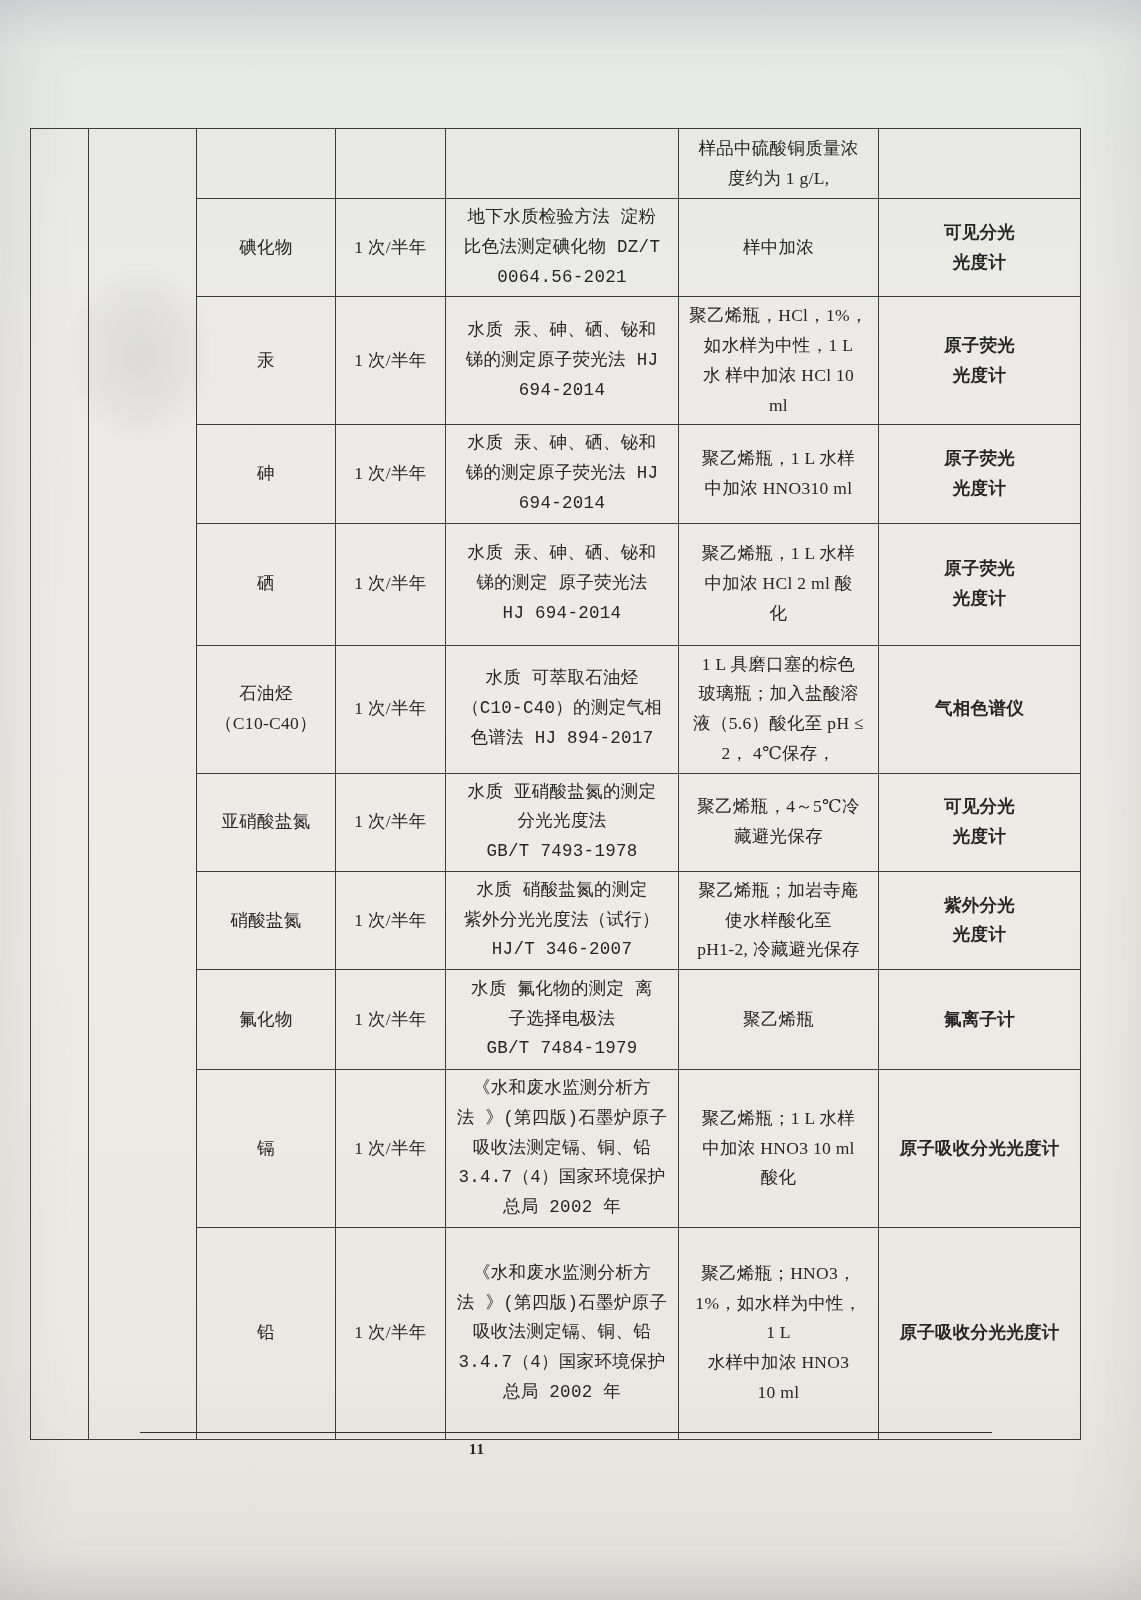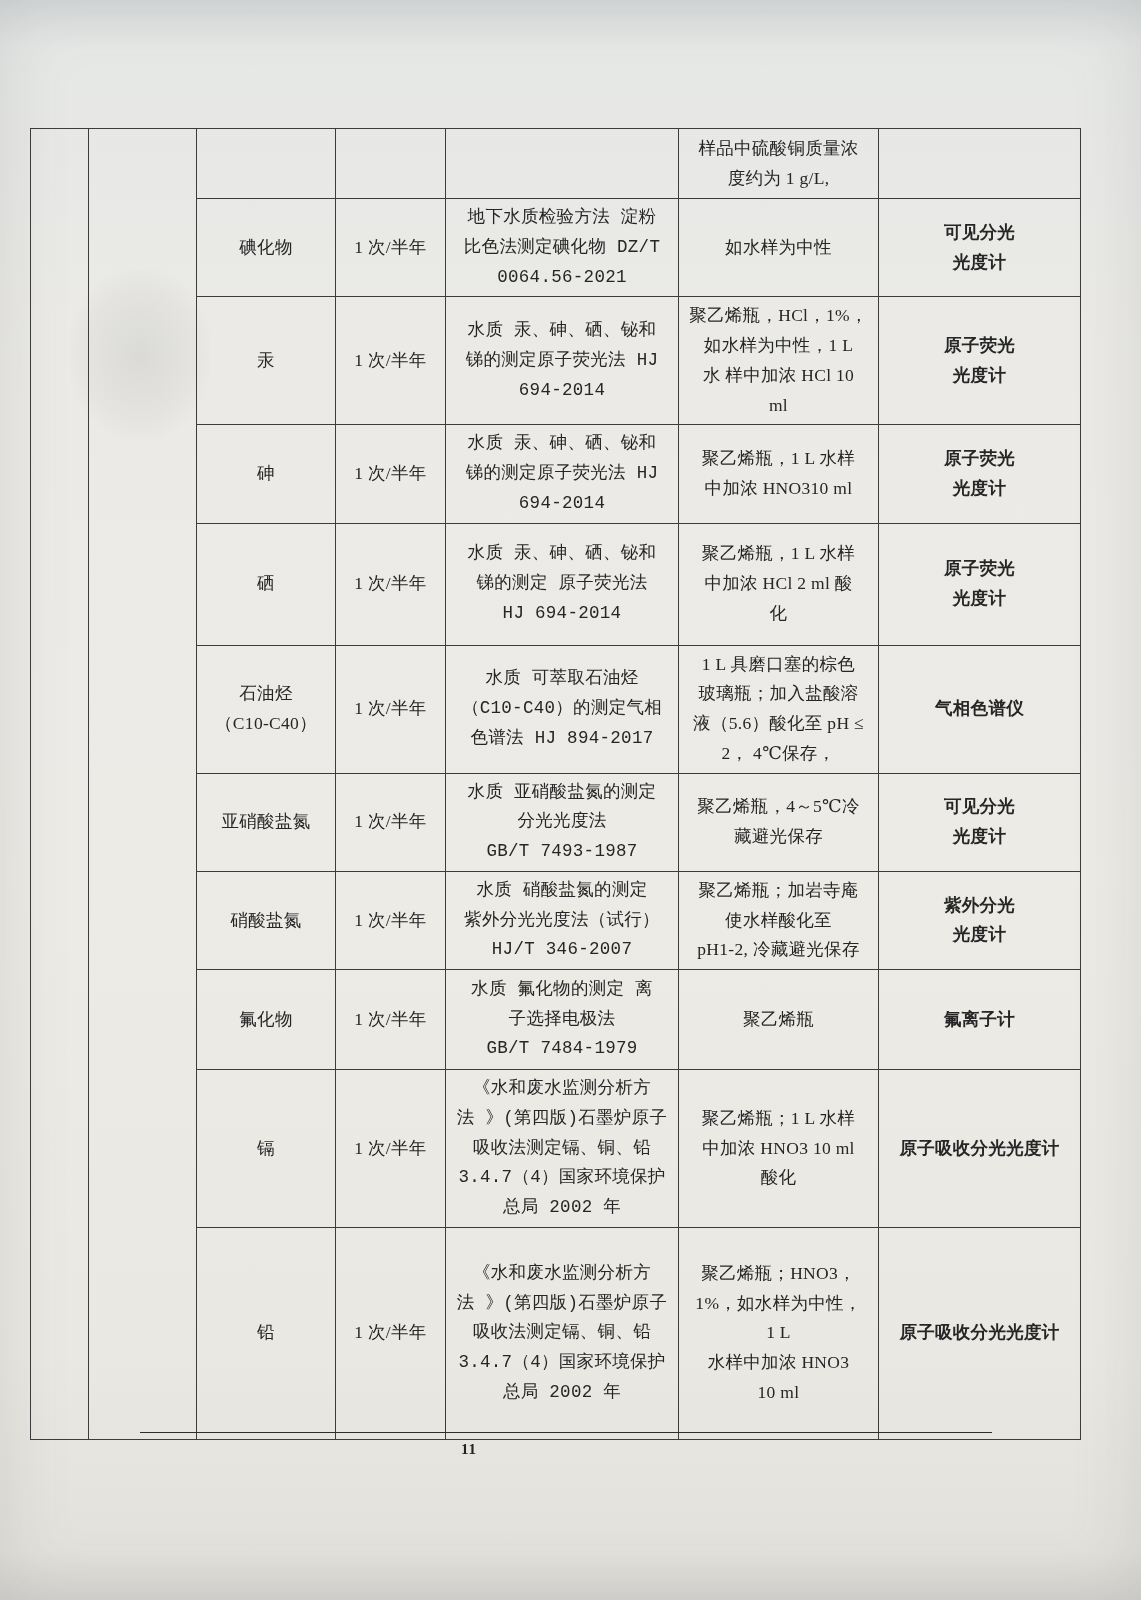--- a/index.html
+++ b/index.html
@@ -38,20 +38,21 @@
   td.instrument{font-size:17.5px;font-weight:bold;}
   td.spanner{background:transparent;}
   .footer-rule{
     position:absolute;left:140px;top:1432px;width:852px;height:0;
     border-top:1.6px solid #2e2e2c;
   }
   .page-number{
     position:absolute;left:0;top:1441px;width:938px;
     text-align:center;font-size:15px;font-weight:bold;color:#222;
     letter-spacing:1px;
+    padding-left:8px;
   }
 </style>
 </head>
 <body>
 
 <div class="paper-vignette"></div>
 <div class="smudge"></div>
 
 <table class="monitor">
   <colgroup>
@@ -73,21 +74,21 @@
       <td class="container-cell">样品中硫酸铜质量浓
 度约为 1 g/L,</td>
       <td class="instrument"></td>
     </tr>
     <tr style="height:90px">
       <td class="param">碘化物</td>
       <td class="freq">1 次/半年</td>
       <td class="method">地下水质检验方法 淀粉
 比色法测定碘化物 DZ/T
 0064.56-2021</td>
-      <td class="container-cell">如水样为中性</td>
+      <td class="container-cell">样中加浓</td>
       <td class="instrument">可见分光
 光度计</td>
     </tr>
     <tr style="height:123px">
       <td class="param">汞</td>
       <td class="freq">1 次/半年</td>
       <td class="method">水质 汞、砷、硒、铋和
 锑的测定原子荧光法 HJ
 694-2014</td>
       <td class="container-cell">聚乙烯瓶，HCl，1%，
@@ -131,21 +132,21 @@
 玻璃瓶；加入盐酸溶
 液（5.6）酸化至 pH ≤
 2， 4℃保存，</td>
       <td class="instrument">气相色谱仪</td>
     </tr>
     <tr style="height:97px">
       <td class="param">亚硝酸盐氮</td>
       <td class="freq">1 次/半年</td>
       <td class="method">水质 亚硝酸盐氮的测定
 分光光度法
-GB/T 7493-1987</td>
+GB/T 7493-1978</td>
       <td class="container-cell">聚乙烯瓶，4～5℃冷
 藏避光保存</td>
       <td class="instrument">可见分光
 光度计</td>
     </tr>
     <tr style="height:93px">
       <td class="param">硝酸盐氮</td>
       <td class="freq">1 次/半年</td>
       <td class="method">水质 硝酸盐氮的测定
 紫外分光光度法（试行）

